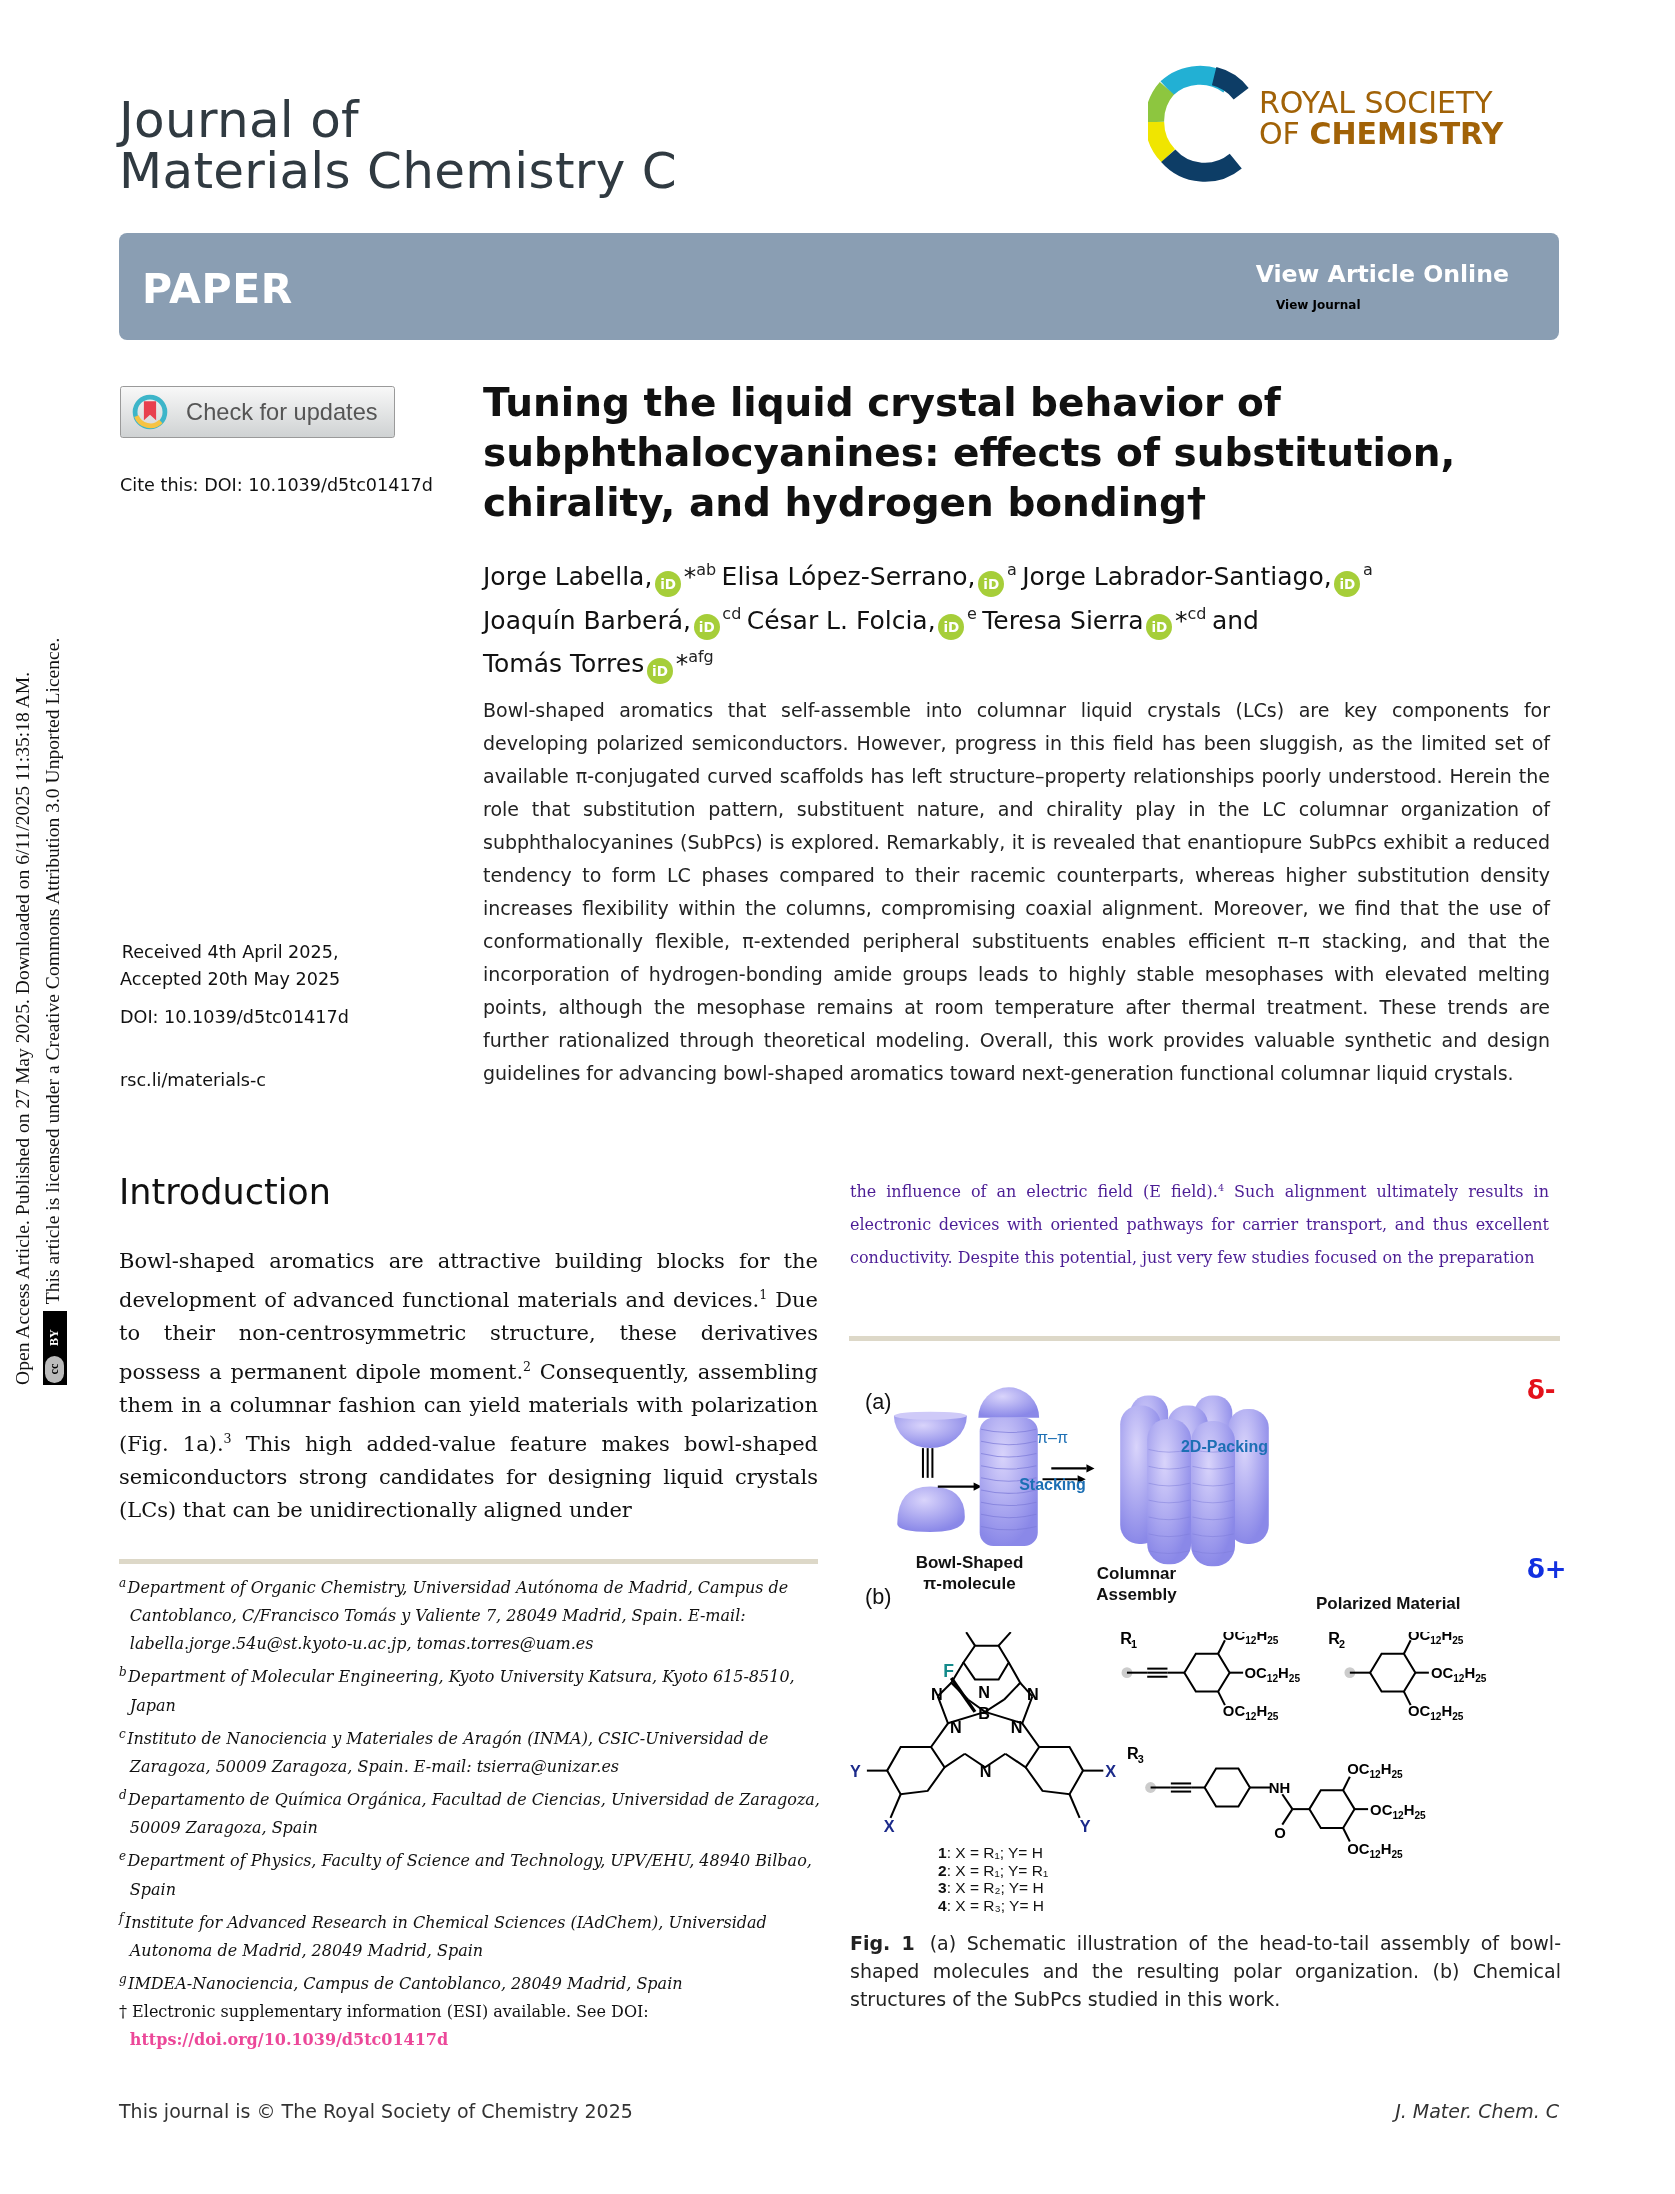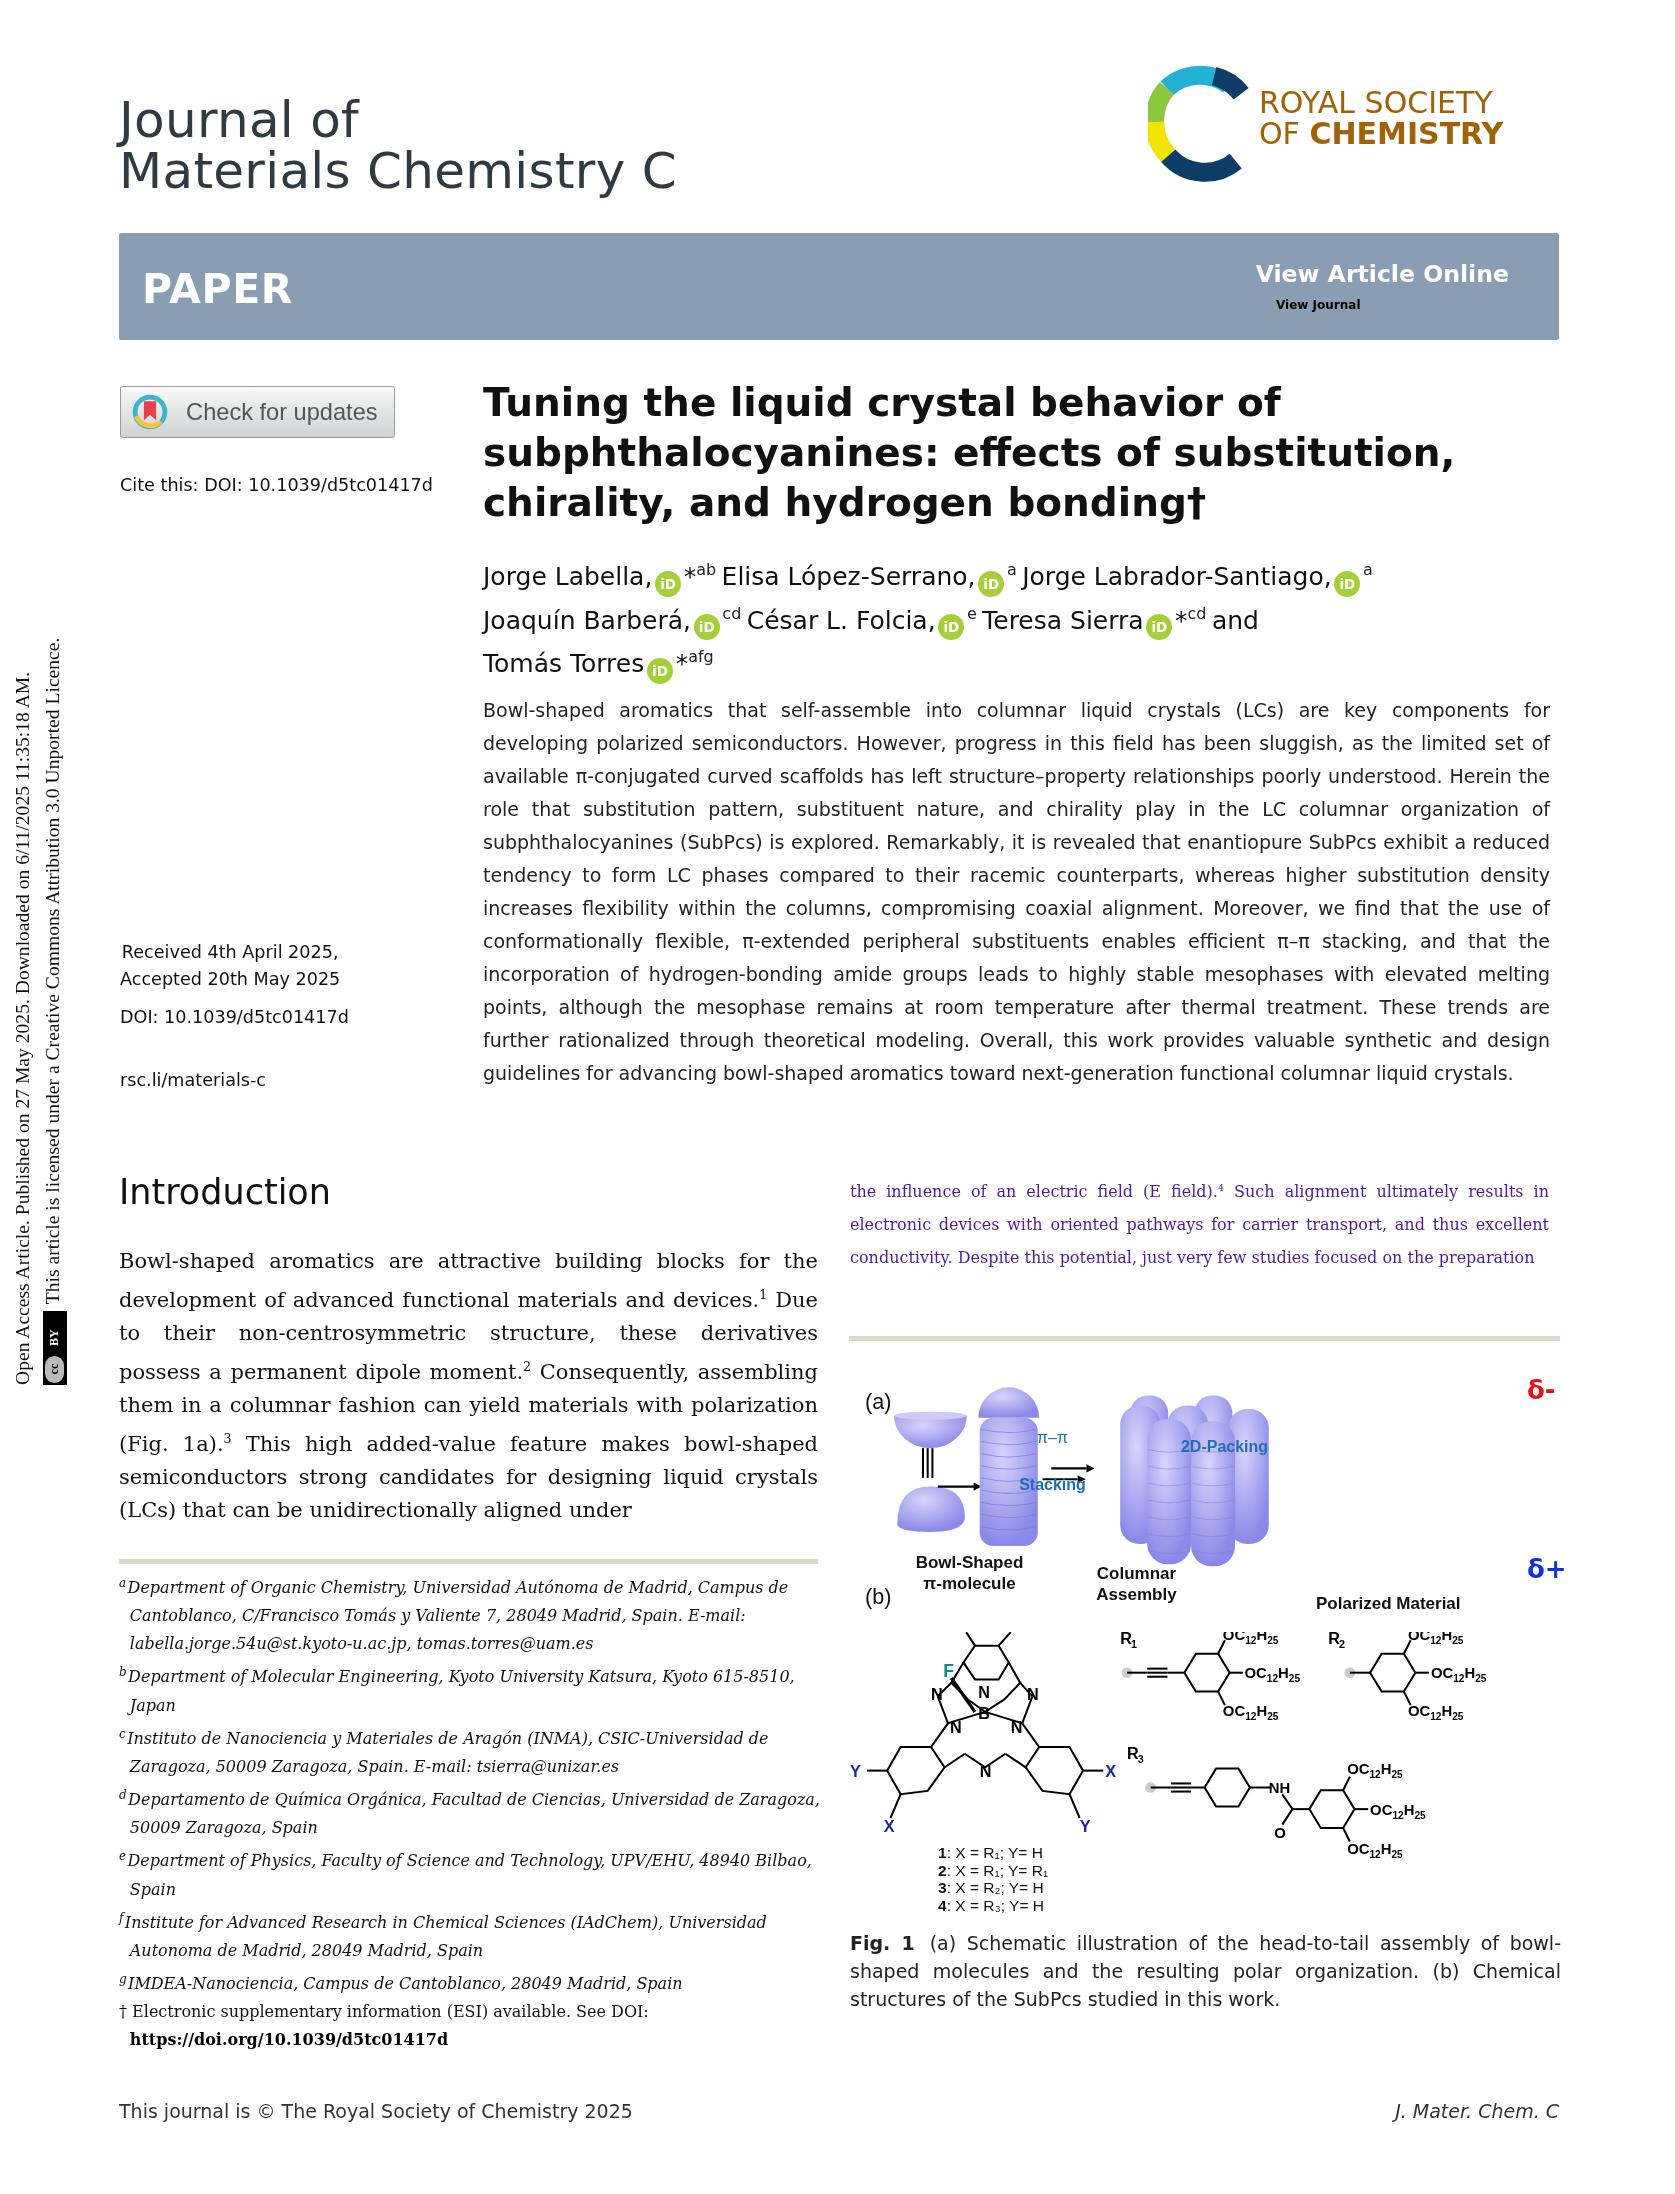--- a/index.html
+++ b/index.html
@@ -17,21 +17,21 @@
   .cc-badge { display: inline-block; vertical-align: middle; width: 74px; height: 24px; border: 1.4px solid #000; background: #000; margin-right: 6.8px; position: relative; }
   .cc-badge .cc { position: absolute; left: 1.4px; top: 1.4px; width: 27px; height: 19px; background: #bbb; color: #000; font-size: 12px; font-weight: bold; text-align: center; line-height: 19px; border-radius: 9.5px; }
   .cc-badge .by { position: absolute; left: 38px; top: 1.4px; color: #fff; font-size: 12px; font-weight: bold; line-height: 19px; }
 
   
   .journal-title { left: 119px; top: 95px; font-family: "DejaVu Sans", sans-serif; font-size: 50px; line-height: 51px; color: #303a41; letter-spacing: 0.3px; }
   .rsc-logo { left: 1148px; top: 61px; width: 419px; height: 122px; }
   .rsc-text { position: absolute; left: 111px; top: 26px; color: #a16207; font-size: 30px; line-height: 31px; white-space: nowrap; }
   .rsc-text b { font-weight: bold; }
 
-  .paper-bar { left: 119px; top: 233px; width: 1440px; height: 107px; background: #8a9eb3; border-radius: 2px; }
+  .paper-bar { left: 119px; top: 233px; width: 1440px; height: 107px; background: #8a9eb3; border-radius: 8px; }
   .paper-label { position: absolute; left: 23px; top: 32px; color: #fff; font-size: 41px; font-weight: bold; letter-spacing: 0.7px; }
   .view-online { position: absolute; right: 50px; top: 27px; color: #fff; font-size: 23.6px; font-weight: bold; }
   .view-journal { position: absolute; left: 1157px; top: 65px; color: #000000; font-size: 12px; font-weight: bold; }
 
   
   .check-btn { left: 120px; top: 386px; width: 275px; height: 52px; border: 1.4px solid #9a9a9a; border-radius: 2.7px; background: linear-gradient(#f8f8f8, #cfd2d3); display: flex; align-items: center; cursor: pointer; }
   .check-icon { width: 38px; height: 38px; margin-left: 9.5px; margin-right: 17.6px; }
   .check-label { font-family: "Liberation Sans", sans-serif; font-size: 23.6px; color: #555; }
   .cite-this { left: 120px; top: 475px; font-size: 17.6px; color: #111; }
   .cite-this b { font-weight: normal; font-family: "DejaVu Sans", sans-serif; }
@@ -54,21 +54,21 @@
   sup { font-size: 60%; }
 
   .rule { background: #ddd8c8; height: 4.7px; }
   .rule-left { left: 119px; top: 1559px; width: 699px; }
   .rule-fig { left: 849px; top: 1336px; width: 711px; }
 
   .footnotes { left: 119px; top: 1569px; width: 703px; font-family: "DejaVu Serif", serif; font-style: italic; font-size: 16px; line-height: 28px; color: #111; }
   .fn { padding-left: 10.8px; text-indent: -10.8px; }
   .fn sup { font-size: 12px; margin-right: 1.4px; }
   .fn-esi { font-style: normal; }
-  .fn-esi a { color: #000000; font-weight: bold; text-decoration: none; }
+  .fn-esi a { color: #ec4899; font-weight: bold; text-decoration: none; }
 
   
   .figure { left: 850px; top: 1348px; width: 716px; height: 567px; }
   .fig-label { position: absolute; font-family: "Liberation Sans", sans-serif; font-size: 21.6px; color: #111; }
   .fig-bold { position: absolute; font-family: "Liberation Sans", sans-serif; font-weight: bold; font-size: 17px; color: #111; text-align: center; line-height: 21px; }
   .fig-blue { position: absolute; font-family: "Liberation Sans", sans-serif; font-weight: bold; font-size: 16px; color: #1c6fb4; text-align: center; line-height: 20px; }
   .delta { position: absolute; font-size: 26px; font-weight: bold; }
   .fig-caption { left: 850px; top: 1929px; width: 711px; font-size: 19px; line-height: 28px; color: #222; text-align: justify; }
   .fig-caption b { font-weight: bold; margin-right: 15px; }
 

